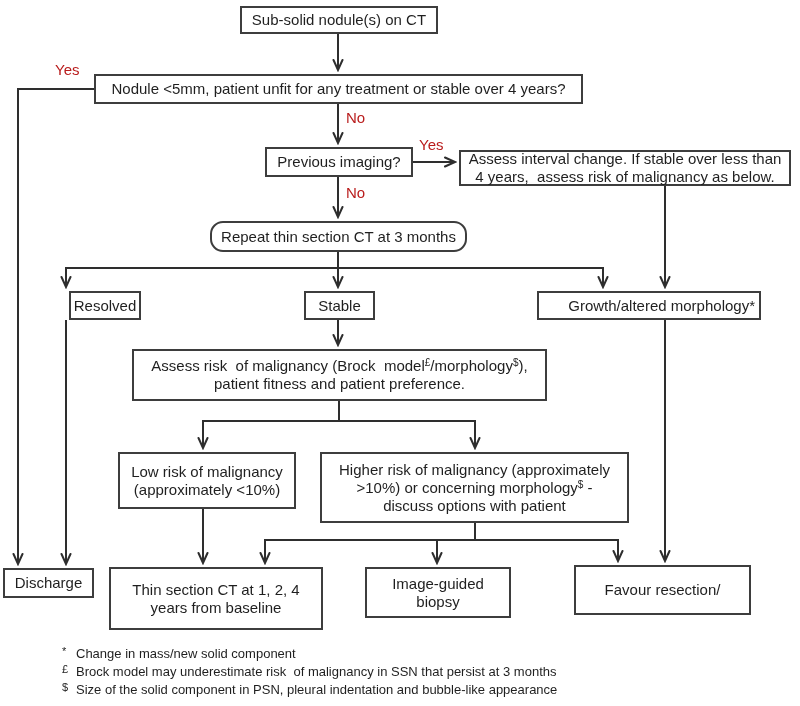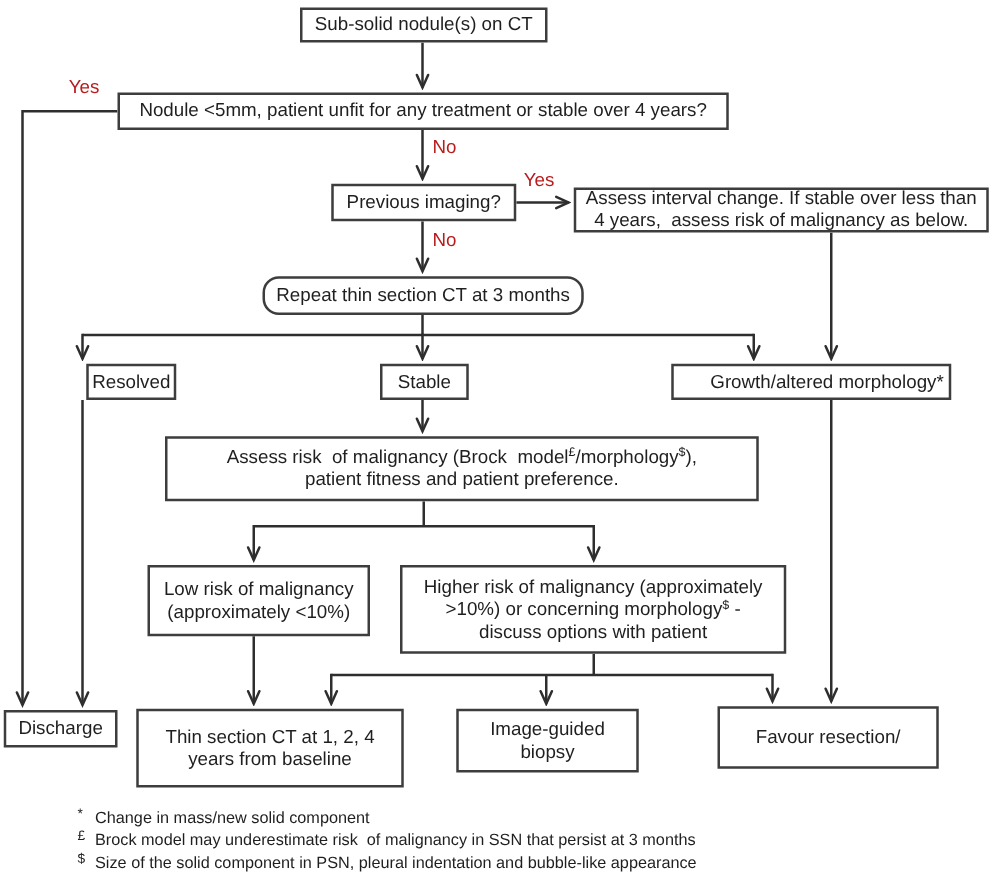--- a/index.html
+++ b/index.html
@@ -99,21 +99,21 @@
   </div>
 
   <div class="box" style="left:304px;top:291px;width:71px;height:29px;">
     <span class="ln">Stable</span>
   </div>
 
   <div class="box" style="left:537px;top:291px;width:224px;height:29px;align-items:flex-end;">
     <span class="ln">Growth/altered morphology*</span>
   </div>
 
-  <div class="box" style="left:132px;top:349px;width:475px;height:52px;">
+  <div class="box" style="left:132px;top:349px;width:415px;height:52px;">
     <span class="ln"><span>Assess risk  of malignancy (Brock  model</span><span class="sup">£</span><span>/morphology</span><span class="sup">$</span><span>),</span></span>
     <span class="ln">patient fitness and patient preference.</span>
   </div>
 
   <div class="box" style="left:118px;top:452px;width:178px;height:57px;">
     <span class="ln">Low risk of malignancy</span>
     <span class="ln">(approximately &lt;10%)</span>
   </div>
 
   <div class="box" style="left:320px;top:452px;width:309px;height:71px;">

